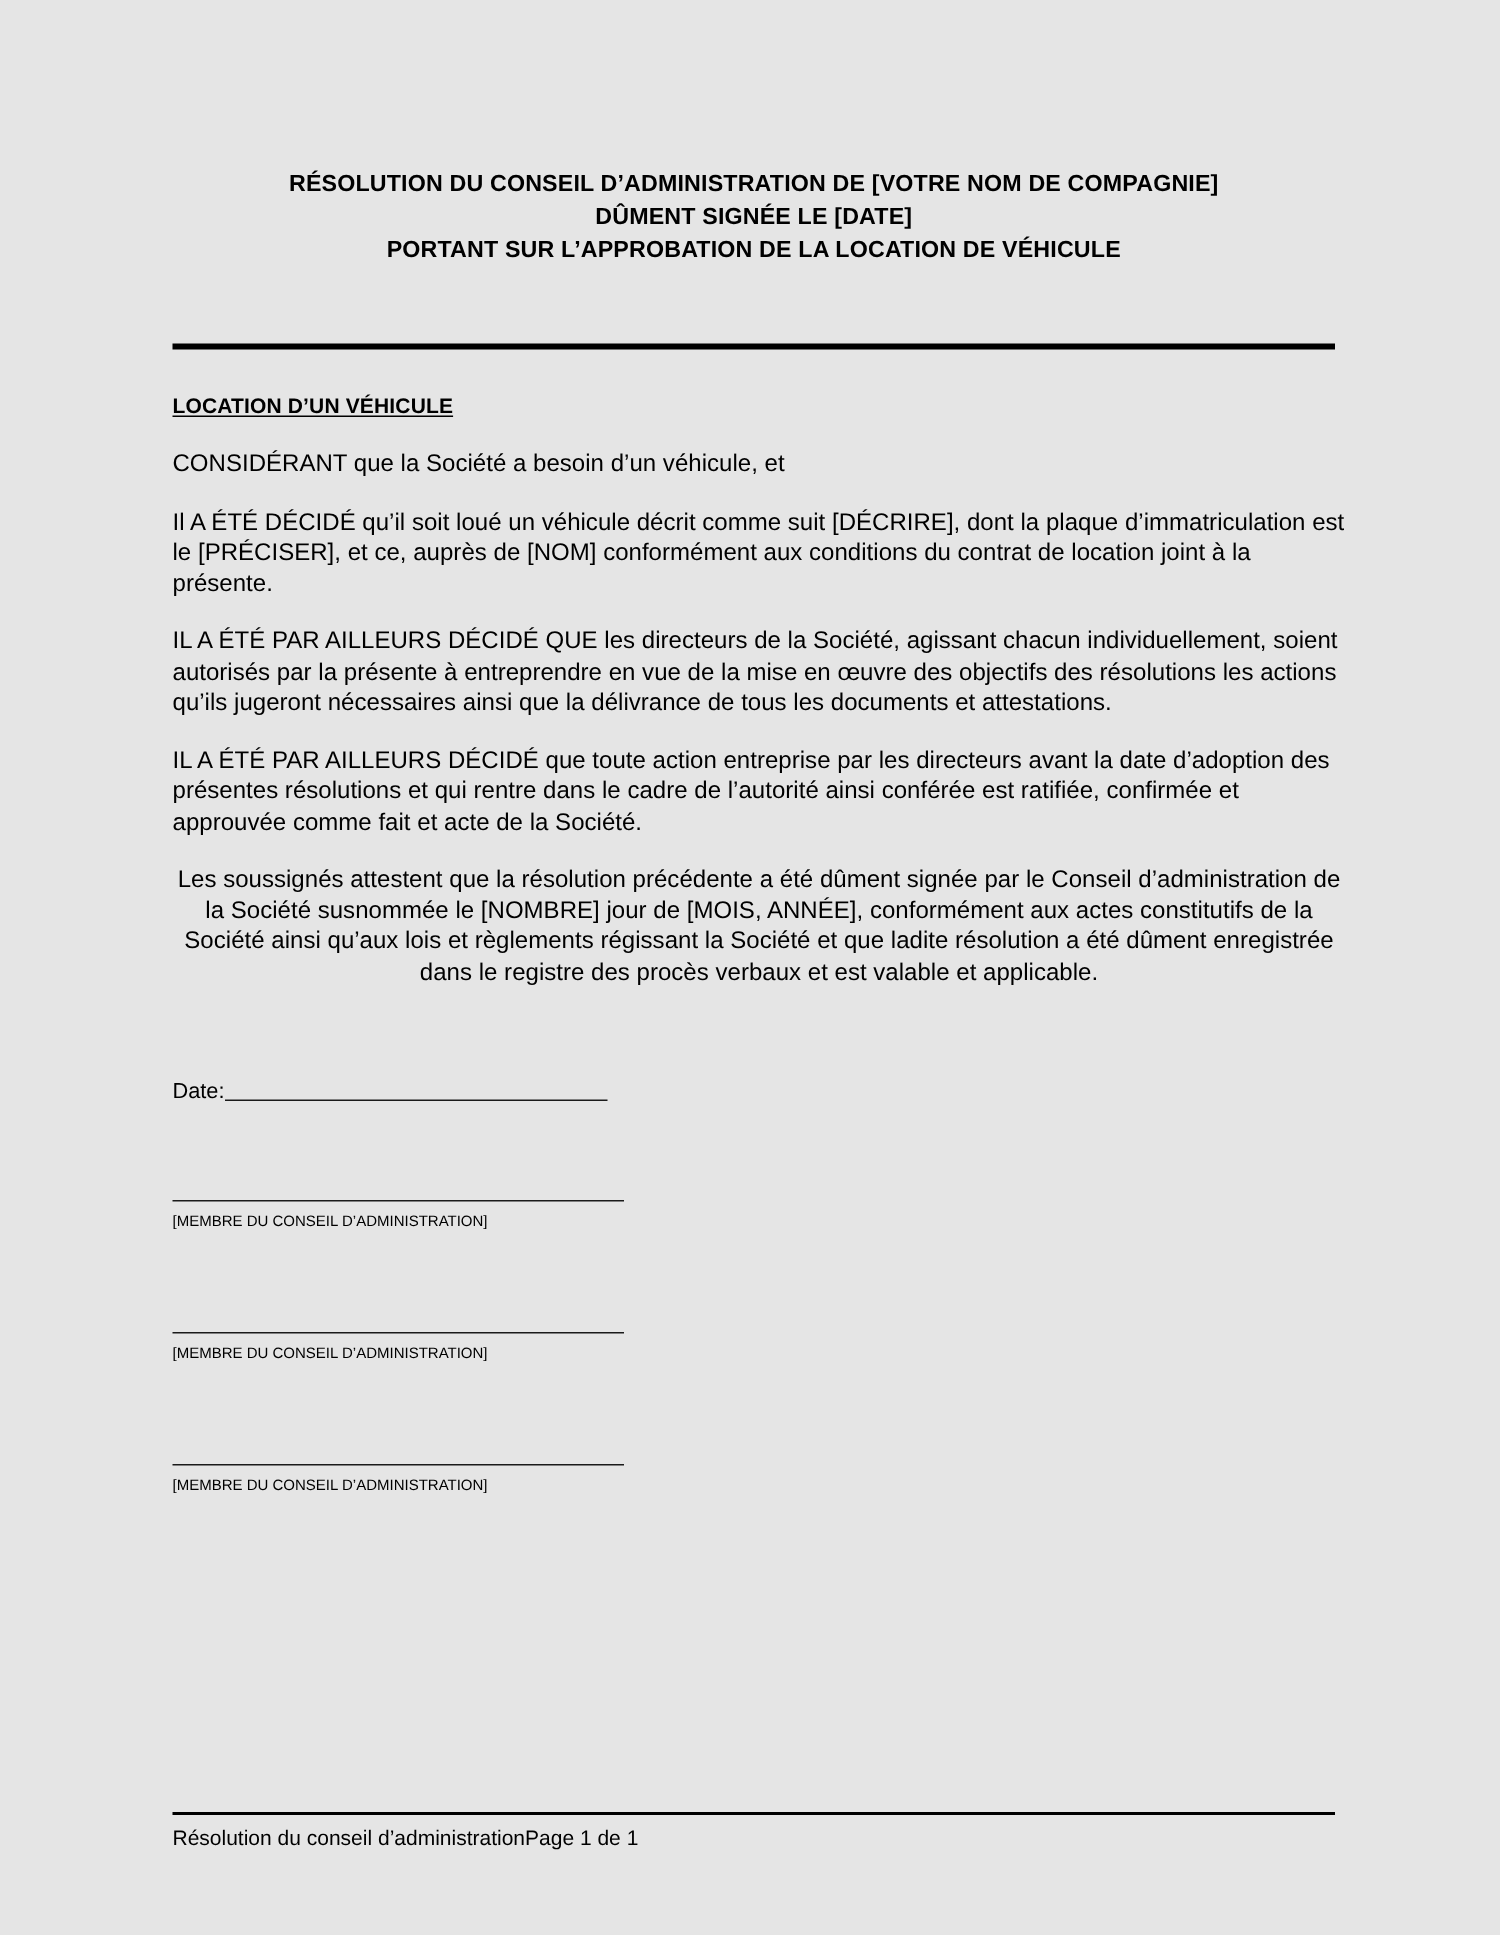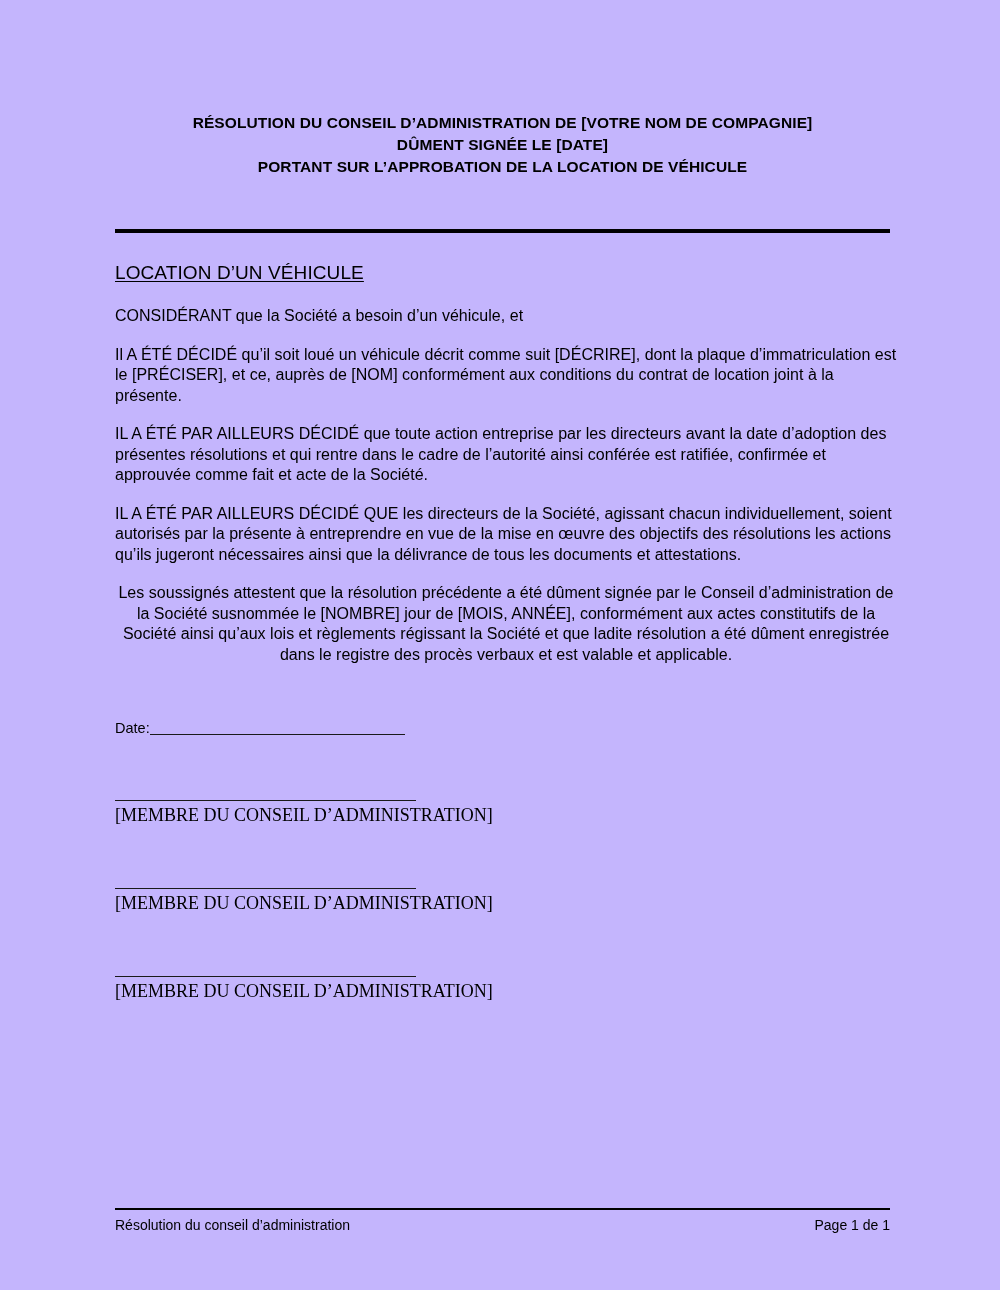--- a/index.html
+++ b/index.html
@@ -13,21 +13,21 @@
     height: 1290px;
     position: relative;
     font-family: "Liberation Sans", sans-serif;
     color: #000000;
     -webkit-font-smoothing: antialiased;
   }
 
   .page {
     position: absolute;
     inset: 0;
-    background: #c4b5fd;
+    background: #e5e5e5;
   }
 
   
   .title-block {
     position: absolute;
     left: 115px;
     top: 112px;
     width: 775px;
     text-align: center;
   }
@@ -51,22 +51,22 @@
 
   
   .body-wrap {
     position: absolute;
     left: 115px;
     top: 262px;
     width: 782px;
   }
 
   .section-heading {
-    font-size: 19px;
-    font-weight: normal;
+    font-size: 14px;
+    font-weight: bold;
     text-decoration: underline;
     text-underline-offset: 2px;
     margin: 0 0 22px 0;
     letter-spacing: 0.1px;
   }
 
   p.para {
     font-size: 16px;
     line-height: 20.5px;
     margin: 0 0 18px 0;
@@ -102,42 +102,40 @@
   .sig-block.b2 { top: 888px; }
   .sig-block.b3 { top: 976px; }
 
   .sig-line {
     width: 301px;
     height: 0;
     border-top: 1.6px solid #1a1a1a;
     margin-bottom: 4px;
   }
   .sig-label {
-    font-size: 18px;
+    font-size: 10px;
     line-height: 20px;
     white-space: nowrap;
-    font-family: Liberation Serif, serif;
   }
 
   
   .footer-rule {
     position: absolute;
     left: 115px;
     top: 1208px;
     width: 775px;
     height: 2px;
     background: #000000;
   }
   .footer {
     position: absolute;
     left: 115px;
     top: 1215px;
     width: 775px;
     display: flex;
-    justify-content: space-between;
     align-items: baseline;
     font-size: 14px;
     line-height: 20px;
   }
   .footer-left, .footer-right { white-space: nowrap; }
 </style>
 </head>
 <body>
 
 <div class="page">
@@ -149,22 +147,22 @@
   </div>
 
   <div class="header-rule"></div>
 
   <div class="body-wrap">
 
     <div class="section-heading">LOCATION D’UN VÉHICULE</div>
 
     <p class="para">CONSIDÉRANT que la Société a besoin d’un véhicule, et</p>
     <p class="para">Il A ÉTÉ DÉCIDÉ qu’il soit loué un véhicule décrit comme suit [DÉCRIRE], dont la plaque d’immatriculation est le [PRÉCISER], et ce, auprès de [NOM] conformément aux conditions du contrat de location joint à la présente.</p>
+    <p class="para">IL A ÉTÉ PAR AILLEURS DÉCIDÉ QUE les directeurs de la Société, agissant chacun individuellement, soient autorisés par la présente à entreprendre en vue de la mise en œuvre des objectifs des résolutions les actions qu’ils jugeront nécessaires ainsi que la délivrance de tous les documents et attestations.</p>
     <p class="para">IL A ÉTÉ PAR AILLEURS DÉCIDÉ que toute action entreprise par les directeurs avant la date d’adoption des présentes résolutions et qui rentre dans le cadre de l’autorité ainsi conférée est ratifiée, confirmée et approuvée comme fait et acte de la Société.</p>
-    <p class="para">IL A ÉTÉ PAR AILLEURS DÉCIDÉ QUE les directeurs de la Société, agissant chacun individuellement, soient autorisés par la présente à entreprendre en vue de la mise en œuvre des objectifs des résolutions les actions qu’ils jugeront nécessaires ainsi que la délivrance de tous les documents et attestations.</p>
     <p class="para">Les soussignés attestent que la résolution précédente a été dûment signée par le Conseil d’administration de la Société susnommée le [NOMBRE] jour de [MOIS, ANNÉE], conformément aux actes constitutifs de la Société ainsi qu’aux lois et règlements régissant la Société et que ladite résolution a été dûment enregistrée dans le registre des procès verbaux et est valable et applicable.</p>
 
   </div>
 
   <div class="date-row">
     <span>Date:</span><span class="date-fill"></span>
   </div>
 
   <div class="sig-block b1">
     <div class="sig-line"></div>

